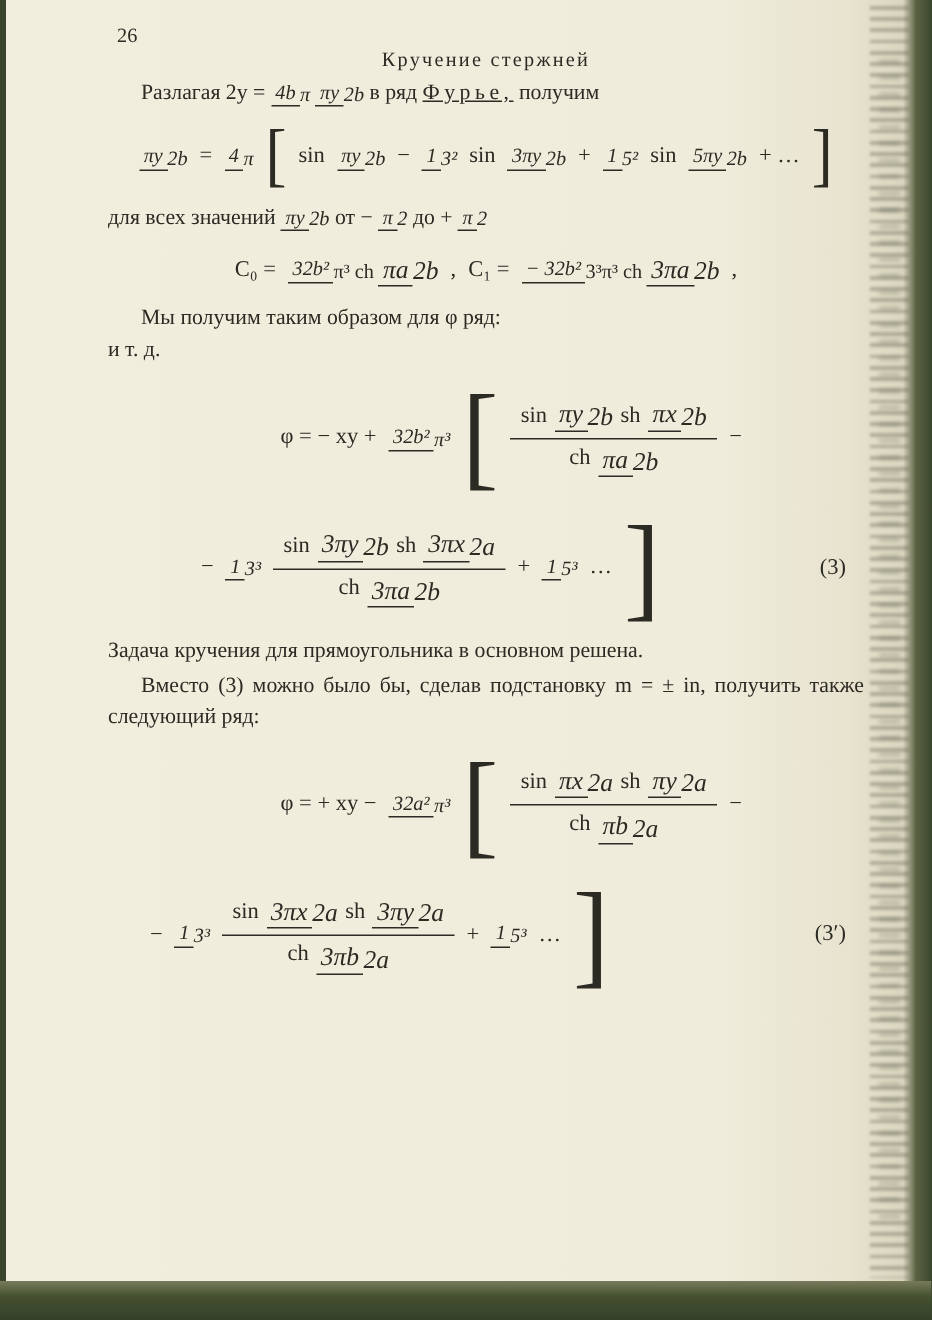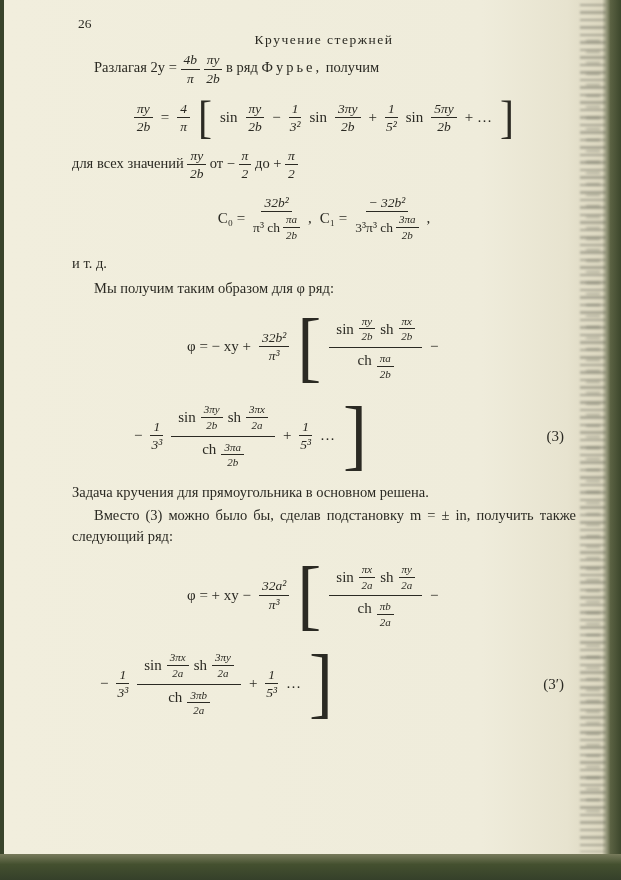--- a/index.html
+++ b/index.html
@@ -39,36 +39,36 @@
   .pagehead { position: relative; height: 18px; margin-bottom: 18px; font-size: 13.5px; }
   .pagenum { position: absolute; left: 6px; top: 0; }
   .runtitle { position: absolute; left: 0; right: 0; text-align: center; letter-spacing: 1.5px; margin-top: 16px; }
 
   .para { font-size: 14.5px; line-height: 1.45; text-align: justify; }
   .indent { text-indent: 22px; }
   .mt2 { margin-top: 2px; } .mt4 { margin-top: 4px; } .mt6 { margin-top: 6px; }
 
   .mi { }
   .fn { font-style: normal; }
-  .spaced { letter-spacing: 3px; }
+  .spaced { letter-spacing: 3px; text-decoration: underline; }
 
   .frac {
-    display: inline-flex; flex-direction: column; align-items: center;
+    display: inline-flex; flex-direction: row; align-items: center;
     vertical-align: middle; font-style: italic; line-height: 1.15;
     font-size: 13.5px; text-indent: 0;
   }
   .frac > .num {
     display: inline-flex; align-items: center; justify-content: center; gap: 3px;
     border-bottom: 1px solid #2b2a23; padding: 0 3px 1px;
   }
   .frac > .den {
     display: inline-flex; align-items: center; justify-content: center; gap: 3px;
     padding-top: 1px;
   }
-  .frac.sm { font-size: 11px; }
+  .frac.sm { font-size: 17px; }
 
   .eq {
     display: flex; align-items: center; justify-content: center; gap: 8px;
     font-size: 15px; margin: 13px 0 11px;
   }
   .brk {
     font-style: normal; font-size: 42px; line-height: .9;
     transform: scaleY(1.12); font-weight: 400;
   }
   .brk.tall { font-size: 72px; transform: scaleY(1.08); }
@@ -191,22 +191,22 @@
           <span class="fn">3³π³ ch</span>
           <span class="frac sm">
               <span class="num">3πa</span>
               <span class="den">2b</span>
             </span>
         </span>
       </span>
       <span>,</span>
     </div>
 
+    <p class="para indent mt4">Мы получим таким образом для φ ряд:</p>
     <p class="para">и т. д.</p>
-    <p class="para indent mt4">Мы получим таким образом для φ ряд:</p>
 
     <div class="eqblock">
       <div class="eqline" style="margin-left:115px">
         <span class="mi">φ = − xy +</span>
         <span class="frac">
             <span class="num">32b²</span>
             <span class="den">π³</span>
           </span>
         <span class="brk tall">[</span>
         <span class="bigfrac">

